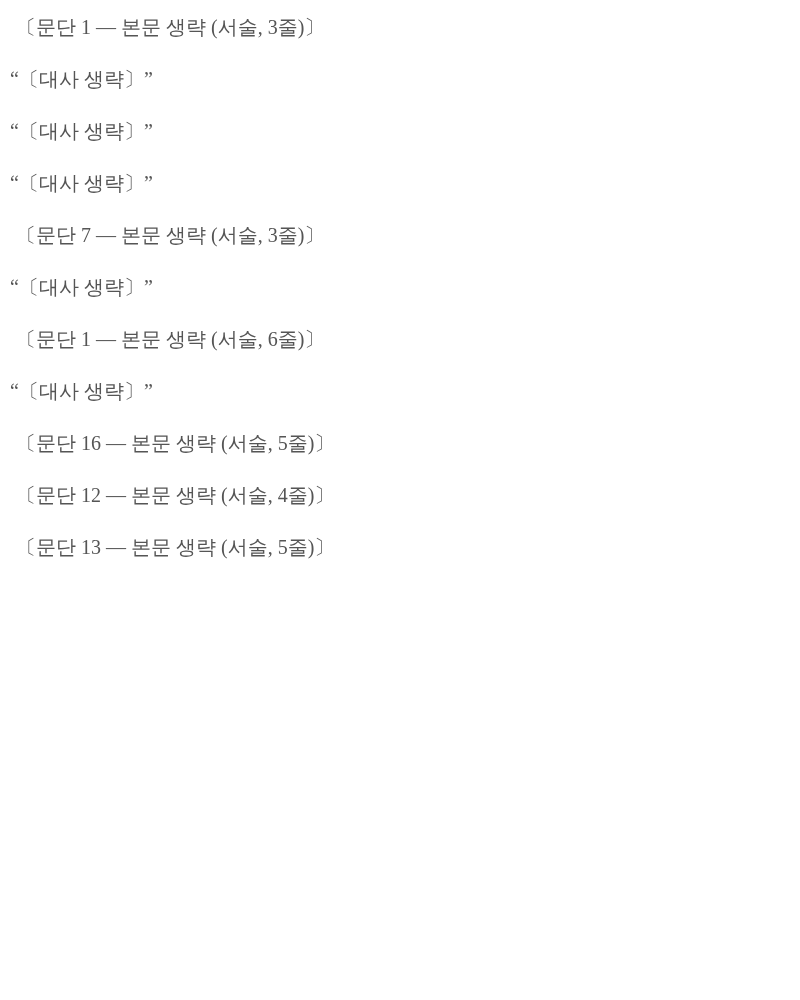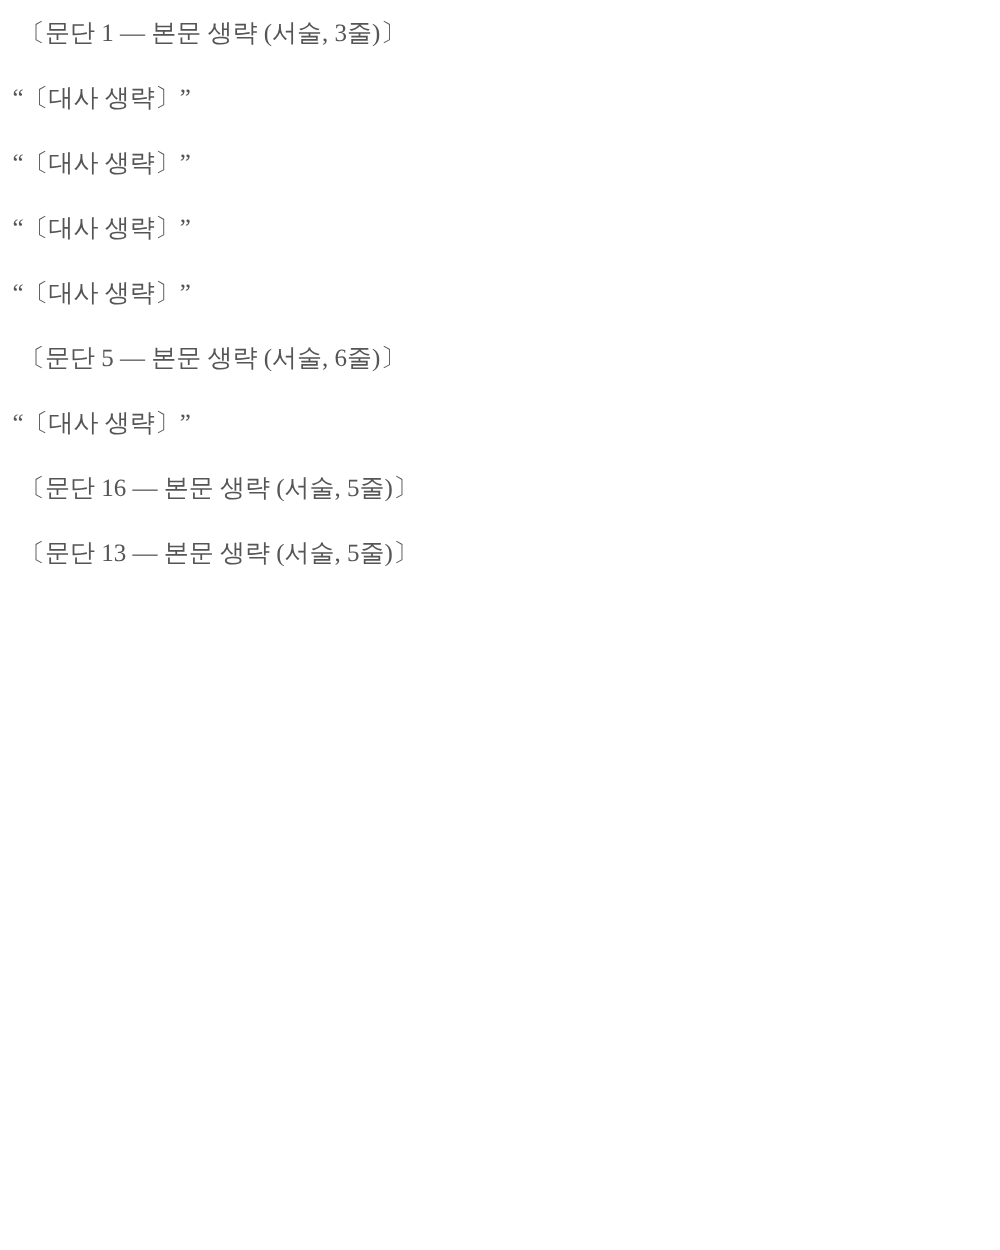--- a/index.html
+++ b/index.html
@@ -38,18 +38,20 @@
 </style>
 </head>
 <body>
 
 <div class="page">
 
 <p class="paragraph redacted" style="">〔문단 1 — 본문 생략 (서술, 3줄)〕</p>
     <p class="paragraph redacted dialogue" style="">“〔대사 생략〕”</p>
     <p class="paragraph redacted dialogue" style="">“〔대사 생략〕”</p>
     <p class="paragraph redacted dialogue" style="">“〔대사 생략〕”</p>
+    <p class="paragraph redacted" style="">〔문단 7 — 본문 생략 (서술, 3줄)〕</p>
     <p class="paragraph redacted dialogue" style="">“〔대사 생략〕”</p>
-    <p class="paragraph redacted" style="">〔문단 5 — 본문 생략 (서술, 6줄)〕</p>
+    <p class="paragraph redacted" style="">〔문단 1 — 본문 생략 (서술, 6줄)〕</p>
     <p class="paragraph redacted dialogue" style="">“〔대사 생략〕”</p>
     <p class="paragraph redacted" style="">〔문단 16 — 본문 생략 (서술, 5줄)〕</p>
+    <p class="paragraph redacted" style="">〔문단 12 — 본문 생략 (서술, 4줄)〕</p>
     <p class="paragraph redacted" style="">〔문단 13 — 본문 생략 (서술, 5줄)〕</p>
   </div>
 
 </body></html>

